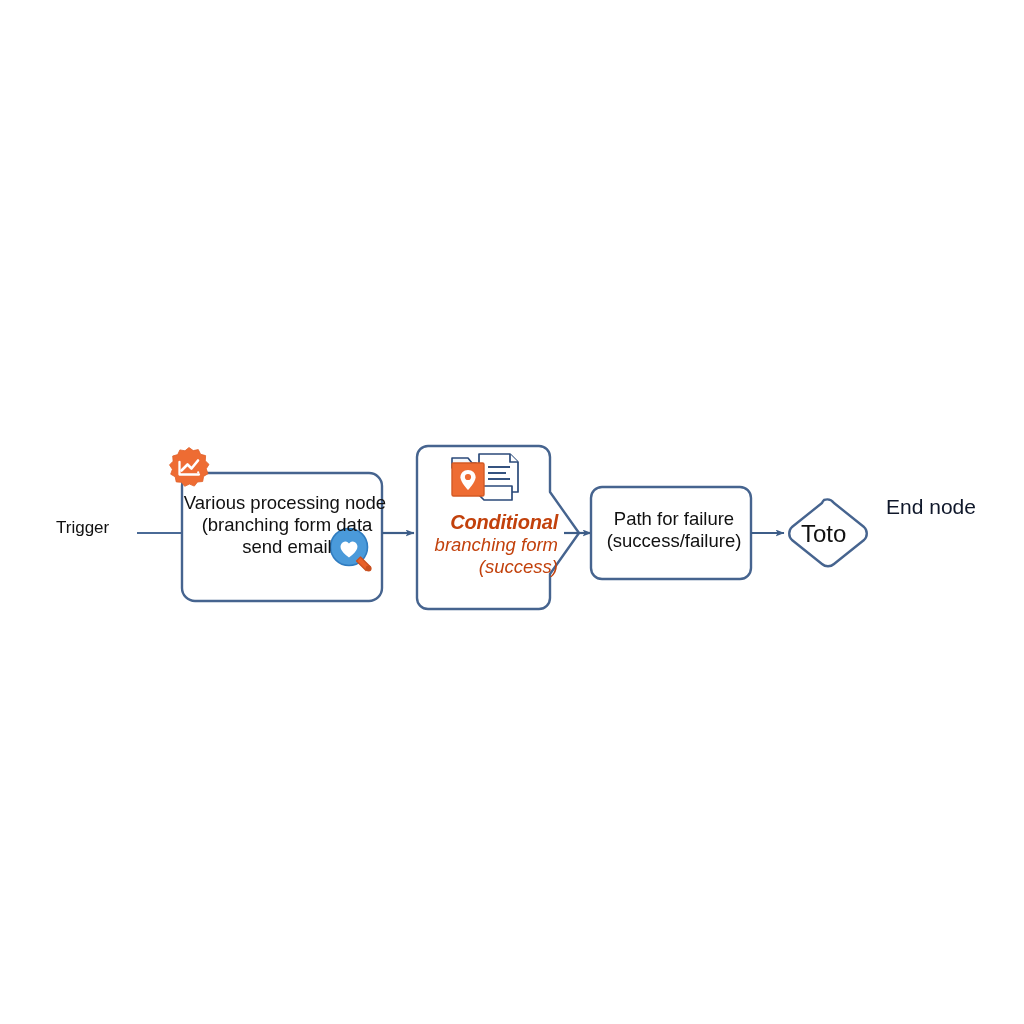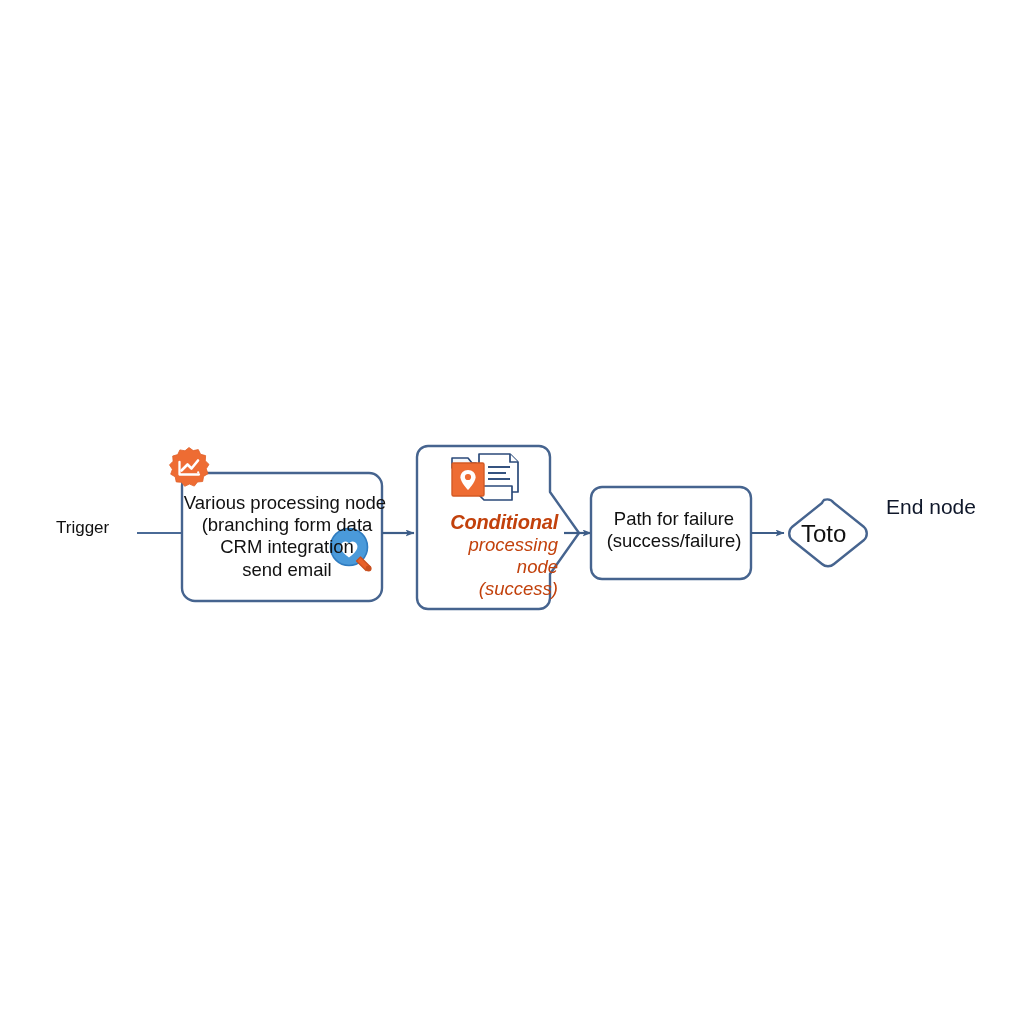--- a/index.html
+++ b/index.html
@@ -188,27 +188,26 @@
                C24 40 31.6 32 31.6 27.2 C31.6 23.2 28.4 20 24 20 Z" fill="#ffffff"></path>
       <circle cx="24" cy="27" r="3.1" fill="#ee6c33"></circle>
     </svg>
   </div>
 
   <div class="txt lbl-trigger">Trigger</div>
 
   <div class="node-text n1-text">
     <span class="ln ln1">Various processing node</span>
     <span class="ln">(branching form data</span>
-    <span class="ln">CRM integration</span>
     <span class="ln">send email</span>
   </div>
 
   <div class="node-text n2-text">
     <span class="ln ln-bold">Conditional</span>
-    <span class="ln">processing node</span>
+    <span class="ln">branching form</span>
     <span class="ln">(success)</span>
   </div>
 
   <div class="node-text n3-text">
     <span class="ln">Path for failure</span>
     <span class="ln">(success/failure)</span>
   </div>
 
   <div class="txt lbl-toto">Toto</div>
 

